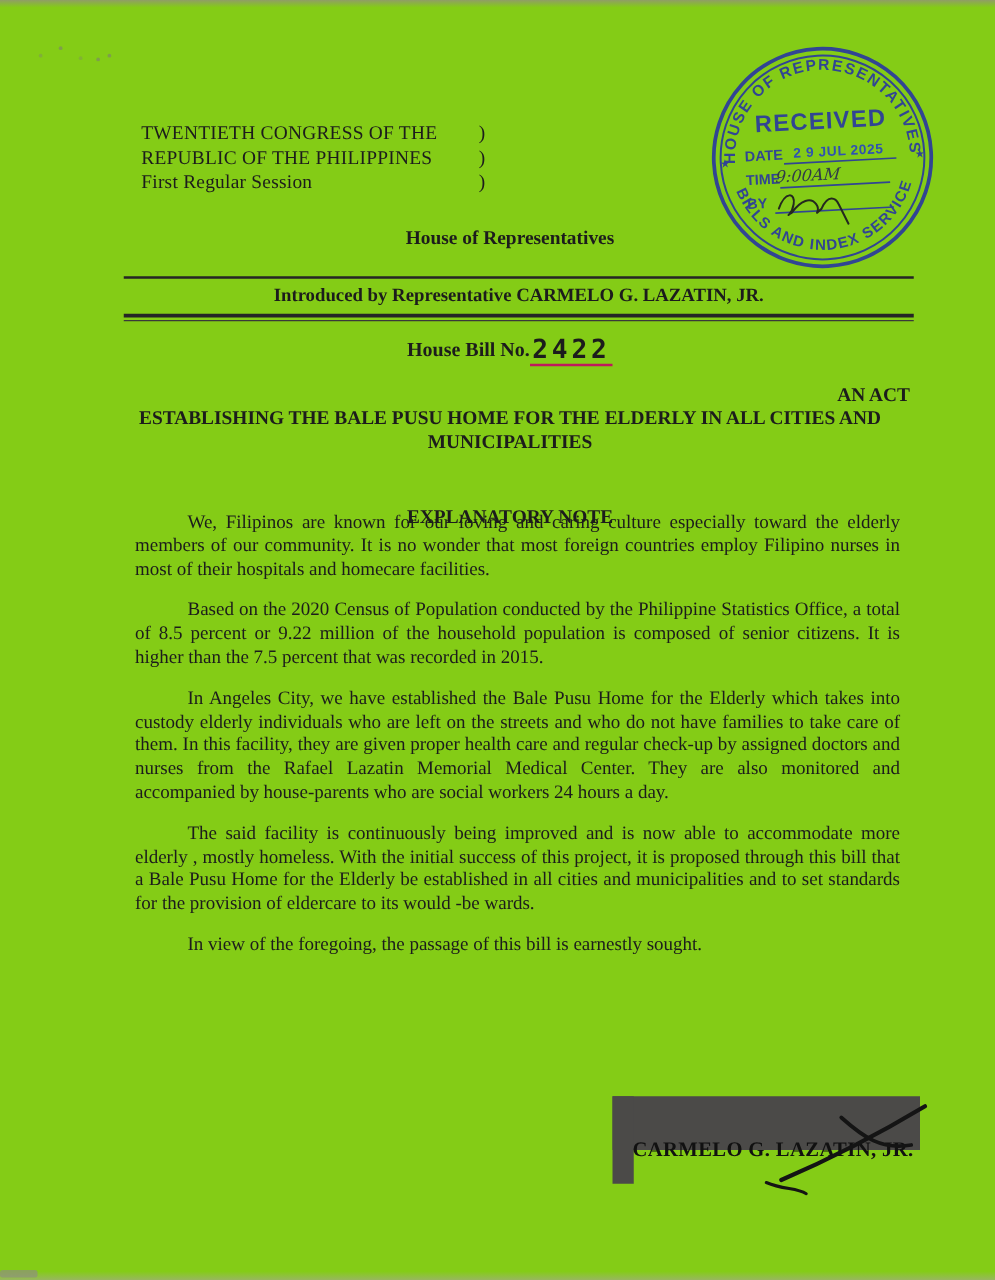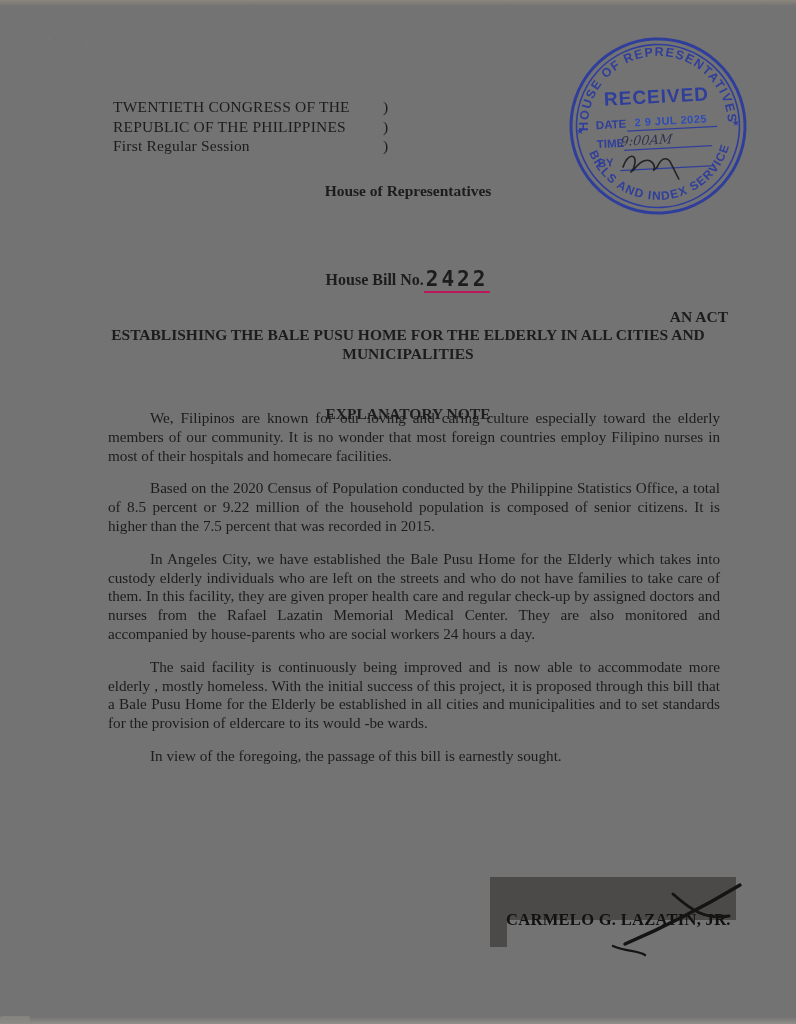--- a/index.html
+++ b/index.html
@@ -1,18 +1,18 @@
 <!DOCTYPE html>
 <html><head>
 <meta charset="utf-8">
 <style>
   html,body { margin:0; padding:0; background:#e9e7e2; }
   .page {
     position:relative; width:796px; height:1024px; margin:0 auto;
-    background:#737373; overflow:hidden; color:#1c1c1c;
+    background:#84cc16; overflow:hidden; color:#1c1c1c;
     font-family:"Liberation Serif", serif;
   }
   
   .edge-top { position:absolute; left:0; top:0; width:796px; height:6px;
     background:linear-gradient(to bottom, rgba(148,142,128,.75), rgba(148,142,128,0)); }
   .edge-bottom { position:absolute; left:0; bottom:0; width:796px; height:7px;
     background:linear-gradient(to top, rgba(168,165,156,.55), rgba(168,165,156,0)); }
   .edge-bottom-mark { position:absolute; left:0; bottom:2px; width:30px; height:6px;
     background:#8f8c84; opacity:.65; border-radius:2px; }
   .dot { position:absolute; width:3px; height:3px; border-radius:50%; background:#7a7a78; opacity:.55; }
@@ -119,20 +119,26 @@
       <text x="98" y="113" text-anchor="middle" font-family="DejaVu Serif, serif" font-style="italic" font-size="13" fill="#2a2f4e" transform="skewX(-8)">9:00AM</text>
 
       <text x="33" y="133" font-family="Liberation Sans, sans-serif" font-weight="bold" font-size="11.5" fill="#2a3a9e">BY</text>
       <line x1="55" y1="137.5" x2="150" y2="137.5" stroke="#2a3a9e" stroke-width="1.3"></line>
       <path d="M 58 134 C 64 120 72 122 70 131 S 62 141 68 138 C 76 128 84 126 88 132 S 84 142 92 136 C 98 124 104 128 106 133 L 113 149" fill="none" stroke="#1c1c20" stroke-width="1.6" stroke-linecap="round"></path>
     </svg>
   </div>
 
   <div class="org-title">House of Representatives</div>
 
+  <div class="intro-box">
+    <div class="rule-top"></div>
+    <div class="intro-text">Introduced by Representative CARMELO G. LAZATIN, JR.</div>
+    <div class="rule-thick"></div>
+    <div class="rule-thin"></div>
+  </div>
 
   <div class="bill-line">
     <span class="bill-label">House Bill No.</span><span class="bill-number">2422</span>
   </div>
 
   <div class="act-heading">AN ACT</div>
   <div class="act-title">
     <div>ESTABLISHING THE BALE PUSU HOME FOR THE ELDERLY IN ALL CITIES AND</div>
     <div>MUNICIPALITIES</div>
   </div>

